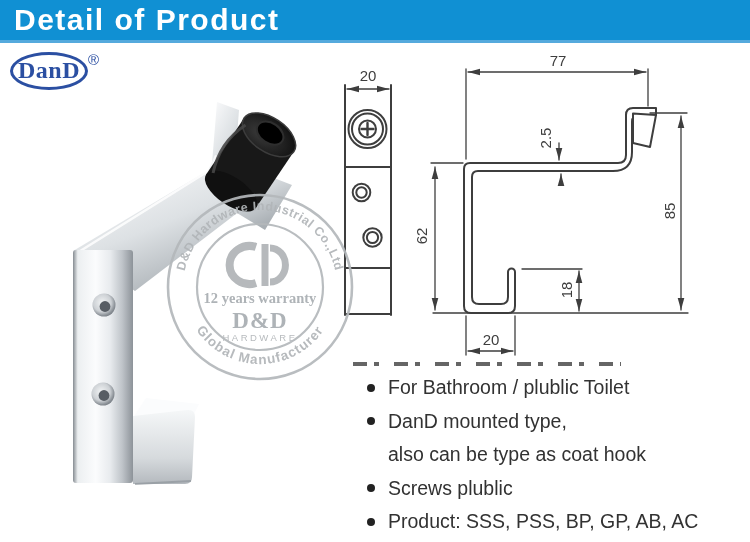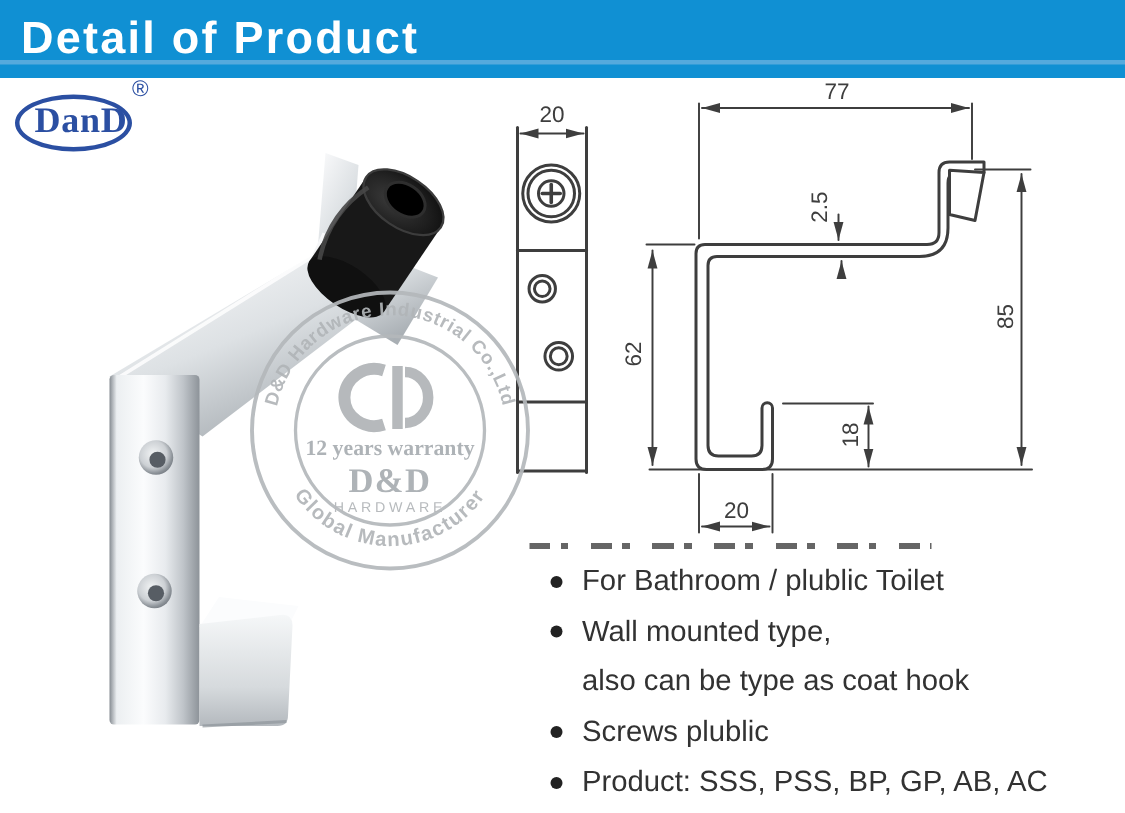--- a/index.html
+++ b/index.html
@@ -4,35 +4,35 @@
 <style>
   * { margin:0; padding:0; box-sizing:border-box; }
   html,body { background:#fff; }
   body { font-family:"Liberation Sans", sans-serif; }
   #stage {
     position:relative; width:750px; height:542px; background:#ffffff;
     overflow:hidden;
   }
   
   #banner {
-    position:absolute; left:0; top:0; width:750px; height:52px;
+    position:absolute; left:0; top:0; width:750px; height:40px;
     display:flex; align-items:center;
   }
   #banner .title {
     color:#ffffff; font-size:30px; font-weight:bold; letter-spacing:1.5px;
     padding-left:14px; line-height:40px; white-space:nowrap;
   }
   #banner-underline {
     position:absolute; left:0; top:40px; width:750px; height:3px;
   }
   
   #logo {
-    position:absolute; left:10px; top:63px; width:78px; height:38px;
+    position:absolute; left:10px; top:52px; width:78px; height:38px;
     border:3px solid #2b4fa2; border-radius:50%;
-    display:flex; align-items:center; justify-content:flex-end;
+    display:flex; align-items:center; justify-content:center;
   }
   #logo .logo-text {
     font-family:"Liberation Serif", serif; font-weight:bold;
     font-size:24px; color:#2b4fa2; letter-spacing:0.5px; padding-bottom:2px;
   }
   #logo-reg {
     position:absolute; left:88px; top:51px; font-size:15px; color:#2b4fa2;
     font-family:"Liberation Sans", sans-serif;
   }
   
@@ -248,21 +248,21 @@
 
   <ul id="features">
 
       <li>
         <span class="dot"></span>
         <span>For Bathroom / plublic Toilet</span>
       </li>
 
       <li>
         <span class="dot"></span>
-        <span>Wall mounted type,</span>
+        <span>DanD mounted type,</span>
       </li>
 
       <li>
         <span class="dot" style="visibility: hidden;"></span>
         <span>also can be type as coat hook</span>
       </li>
 
       <li>
         <span class="dot"></span>
         <span>Screws plublic</span>

